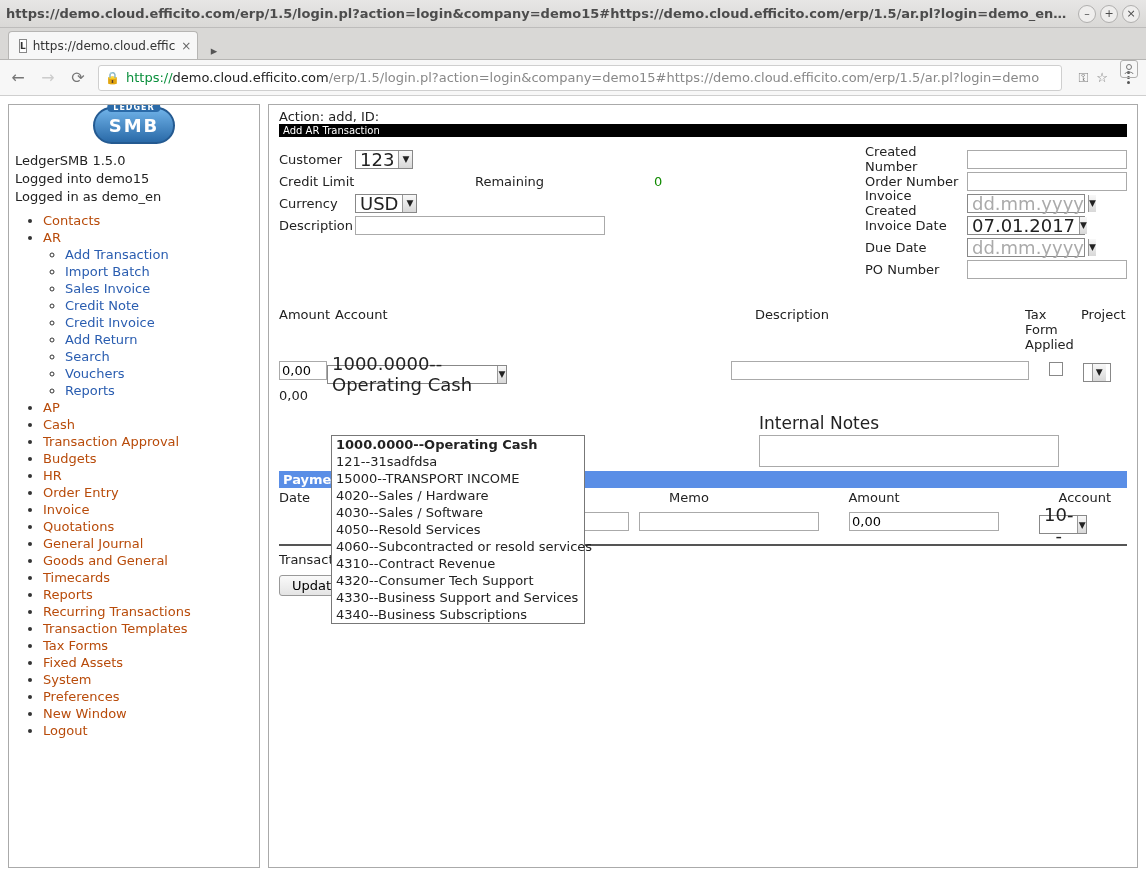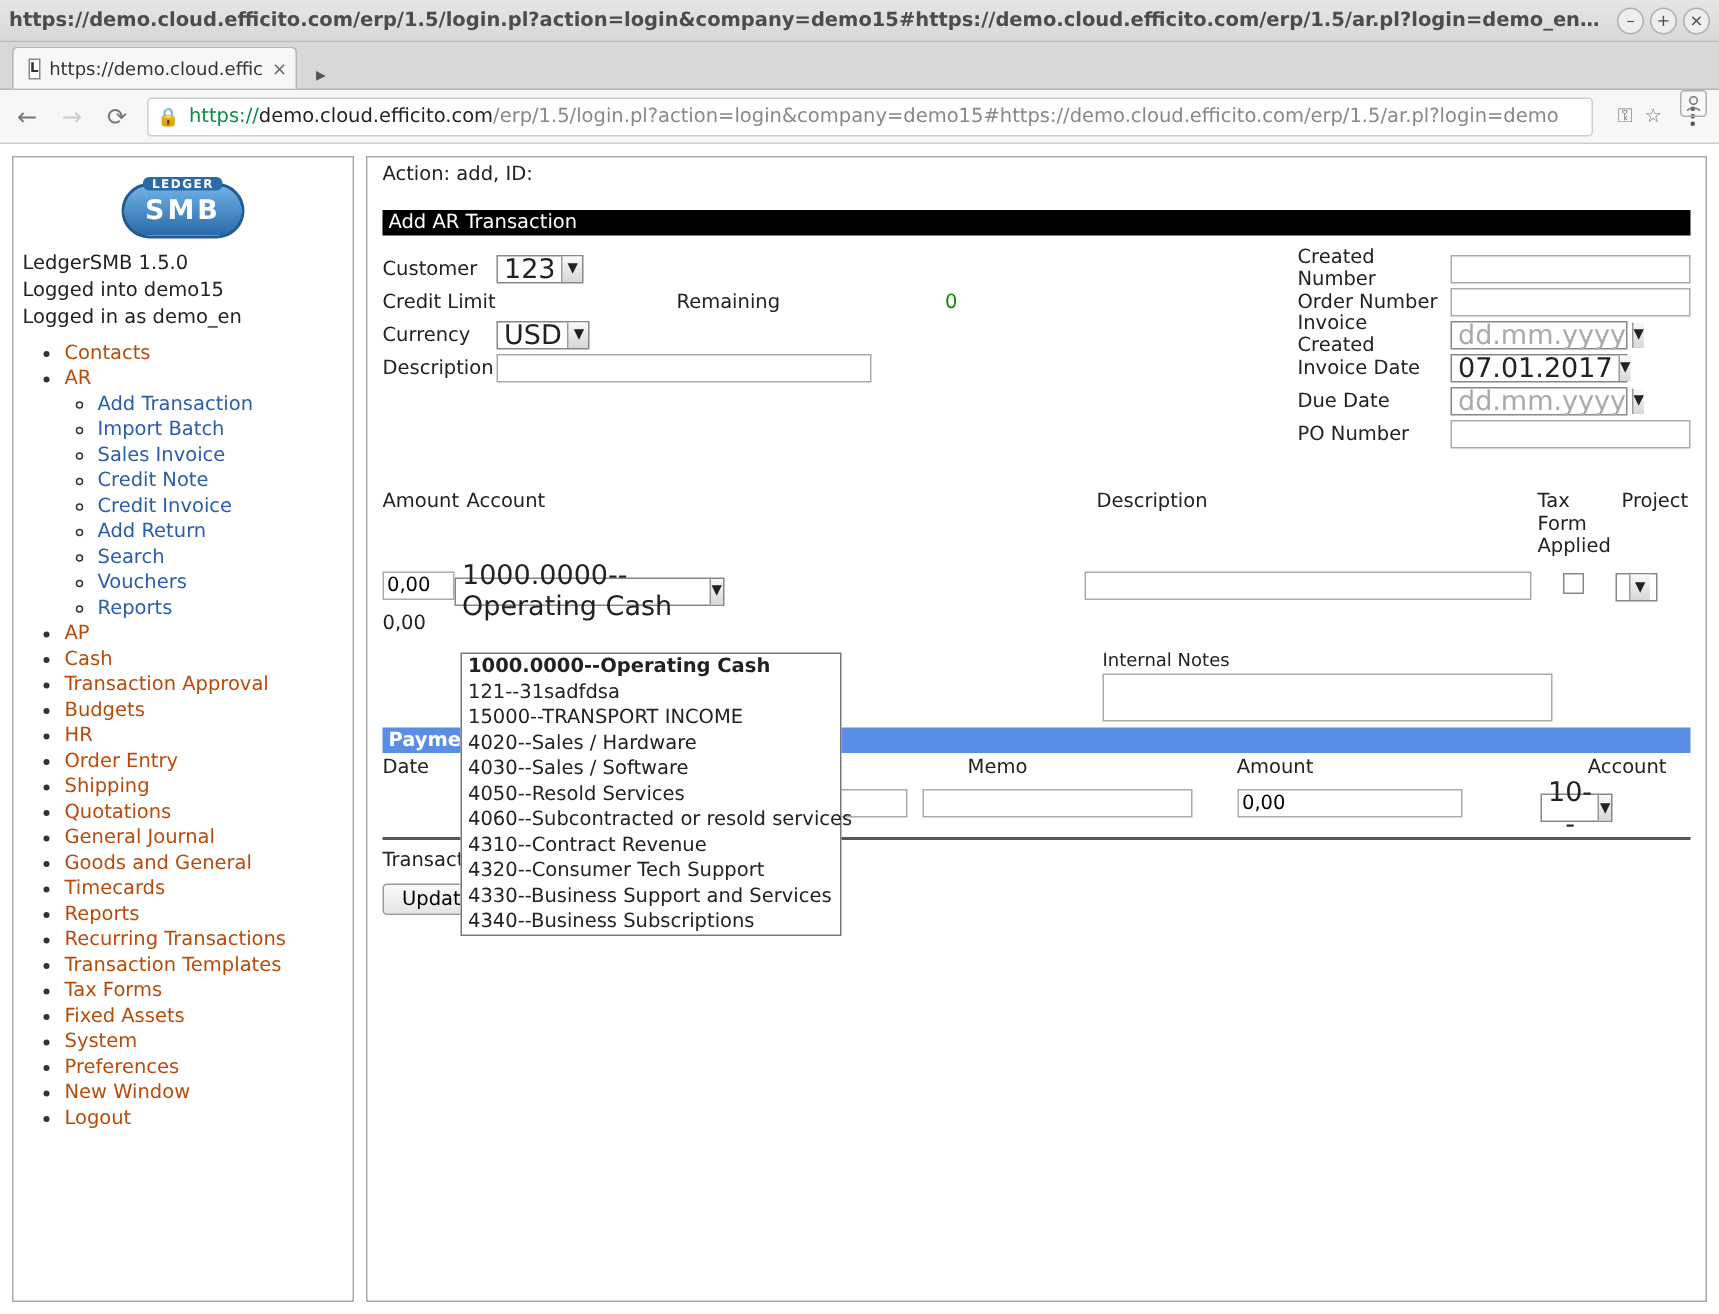--- a/index.html
+++ b/index.html
@@ -132,23 +132,23 @@
   
   .content {
     flex: 1;
     background: #fff;
     padding: 8px;
     display: flex;
     gap: 8px;
     overflow: hidden;
   }
   .sidebar {
-    width: 228px;
+    width: 252px;
     border: 1px solid #aaa;
-    padding: 15px 6px 8px 6px;
+    padding: 0 6px 8px 6px;
     overflow: auto;
   }
   .logo-wrap { text-align: center; padding: 2px 0 4px; }
   .logo {
     display: inline-block;
     background: linear-gradient(#6fb2e8, #2a6aa8);
     color: #fff;
     font-weight: bold;
     letter-spacing: 2px;
     padding: 6px 14px;
@@ -179,22 +179,22 @@
     border: 1px solid #aaa;
     padding: 4px 10px 10px 10px;
     position: relative;
     overflow: hidden;
   }
   .action-line { font-size: 13px; }
   .black-bar {
     background: #000;
     color: #fff;
     padding: 1px 4px;
-    font-size: 13px;
-    margin-top: 16px;
+    font-size: 10px;
+    margin-top: 0;
   }
   .form-top {
     display: flex;
     justify-content: space-between;
     margin: 10px 0 0 0;
     gap: 20px;
   }
   .left-fields, .right-fields { }
   .field-row { display: flex; align-items: center; margin: 2px 0; height: 20px; }
   .field-row label { font-size: 13px; color: #222; }
@@ -238,21 +238,21 @@
   .amount-row .col-amount input { width: 48px; text-align: left; }
   .amount-row .col-account { width: 420px; }
   .amount-row .col-desc input { width: 298px; }
   .amount-row .col-tax { width: 56px; text-align: center; }
   .amount-row .col-proj { width: 46px; }
   .checkbox {
     width: 14px; height: 14px; border: 1px solid #888; display: inline-block; background: #fff;
   }
 
   .sum-row { margin-top: 4px; font-size: 13px; }
-  .internal-notes-label { margin-top: 10px; font-size: 12px; margin-left: 480px; }
+  .internal-notes-label { margin-top: 10px; font-size: 17px; margin-left: 480px; }
   .notes-box {
     border: 1px solid #aaa;
     width: 300px; height: 32px;
     margin-left: 480px;
     margin-top: 2px;
   }
 
   .payments-bar {
     background: #5a8ee6;
     color: #fff;
@@ -376,21 +376,21 @@
               <li><a>Search</a></li>
               <li><a>Vouchers</a></li>
               <li><a>Reports</a></li>
             </ul></li>
           <li><a>AP</a></li>
           <li><a>Cash</a></li>
           <li><a>Transaction Approval</a></li>
           <li><a>Budgets</a></li>
           <li><a>HR</a></li>
           <li><a>Order Entry</a></li>
-          <li><a>Shipping</a></li>
+          <li><a>Invoice</a></li>
           <li><a>Quotations</a></li>
           <li><a>General Journal</a></li>
           <li><a>Goods and General</a></li>
           <li><a>Timecards</a></li>
           <li><a>Reports</a></li>
           <li><a>Recurring Transactions</a></li>
           <li><a>Transaction Templates</a></li>
           <li><a>Tax Forms</a></li>
           <li><a>Fixed Assets</a></li>
           <li><a>System</a></li>

